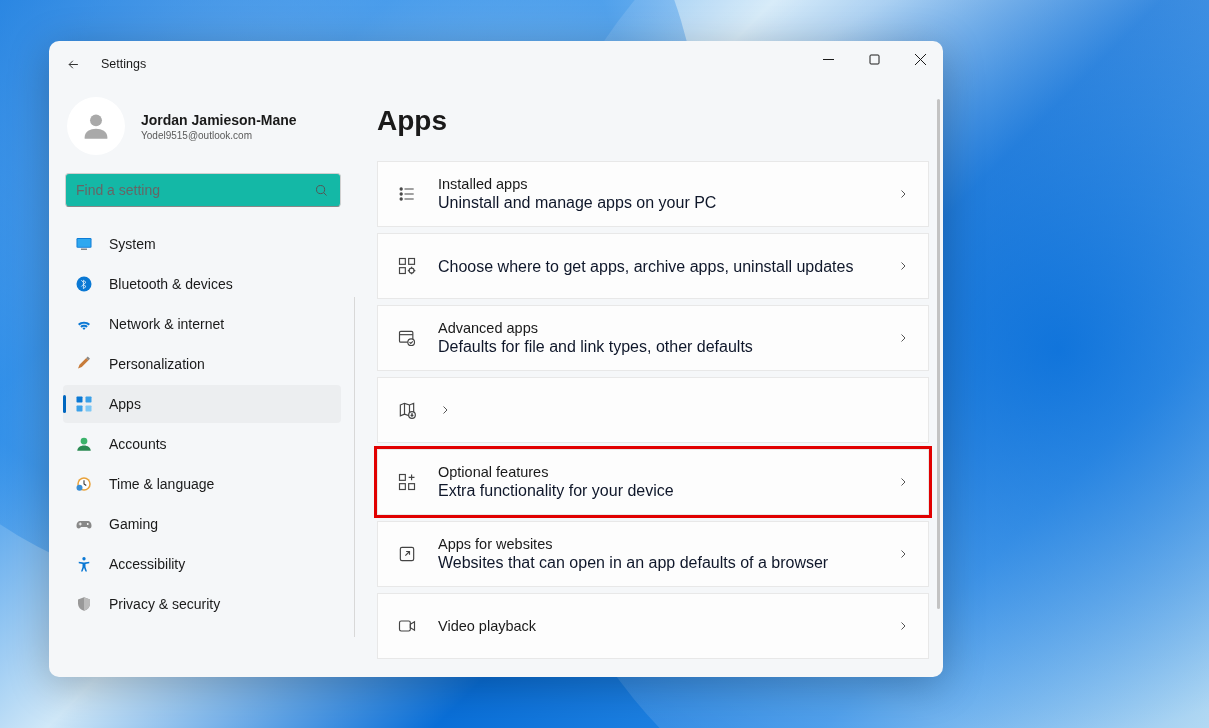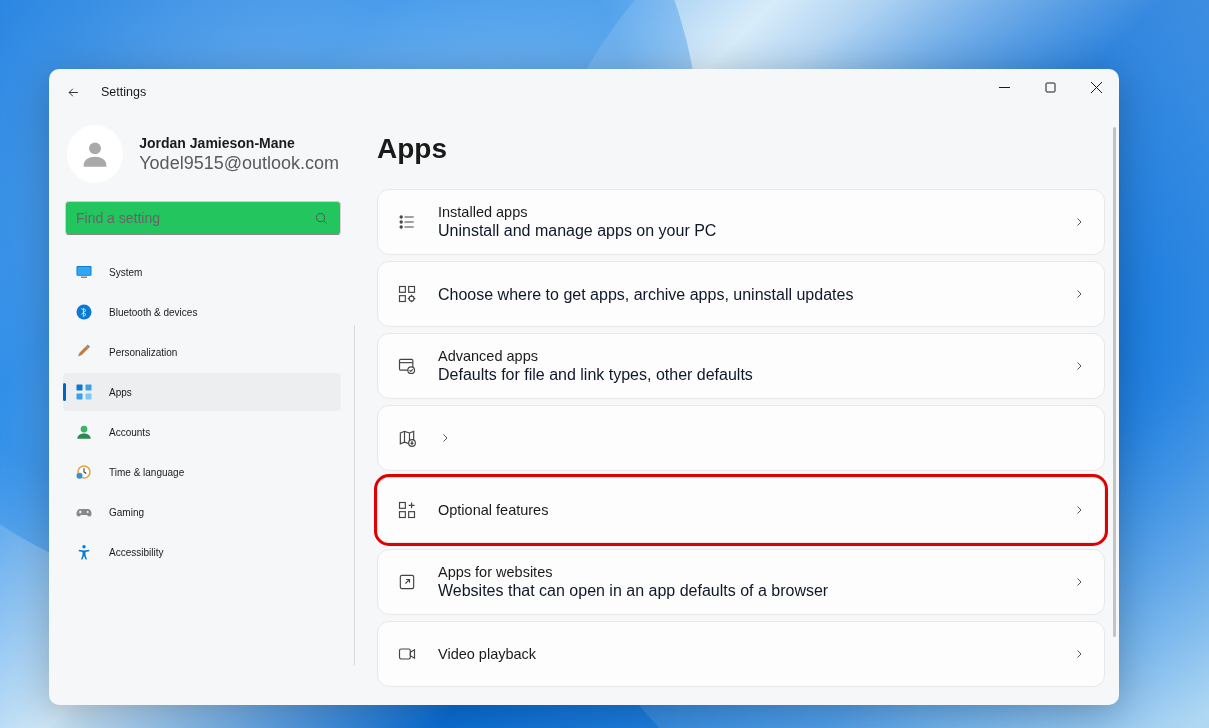--- a/index.html
+++ b/index.html
@@ -11,71 +11,71 @@
 .bg-swirl { position: absolute; inset: 0; }
 .bg-swirl::before, .bg-swirl::after {
   content: ""; position: absolute; border-radius: 50%;
 }
 .bg-swirl::before { width: 900px; height: 900px; left: -200px; top: -300px;
   background: radial-gradient(circle, rgba(255,255,255,0.3) 0%, rgba(43,140,232,0.6) 60%, transparent 100%); }
 .bg-swirl::after { width: 1100px; height: 1100px; right: -400px; top: -200px;
   background: radial-gradient(circle, rgba(11,111,216,0.7) 0%, rgba(255,255,255,0.2) 50%, transparent 100%); }
 
 .window {
-  position: absolute; left: 49px; top: 41px; width: 1070px; height: 636px;
+  position: absolute; left: 49px; top: 41px; width: 894px; height: 636px;
   background: #f5f7f9; border-radius: 10px; box-shadow: 0 8px 40px rgba(0,0,0,0.25);
-  display: flex; flex-direction: column; overflow: hidden; margin-top: 28px;
+  display: flex; flex-direction: column; overflow: hidden;
 }
 .titlebar {
   height: 46px; display: flex; align-items: center; padding: 0 4px; position: relative;
 }
 .back-btn { width: 40px; height: 40px; display: flex; align-items: center; justify-content: center; border-radius: 4px; }
 .title-text { font-size: 12.5px; color: #1a1a1a; margin-left: 8px; }
 .win-controls { position: absolute; right: 0; top: 0; display: flex; }
 .win-btn { width: 46px; height: 36px; display: flex; align-items: center; justify-content: center; }
 
 .body-area { flex: 1; display: flex; overflow: hidden; }
 
 .sidebar {
   width: 306px; display: flex; flex-direction: column; padding: 0 12px 0 14px; overflow: hidden;
   position: relative;
 }
 .sidebar-scroll-edge { position: absolute; right: 0; top: 210px; bottom: 40px; width: 1px; background: #d8d8d8; }
 .user-block { display: flex; align-items: center; gap: 16px; padding: 10px 4px 18px 4px; }
 .avatar { width: 58px; height: 58px; border-radius: 50%; background: #fff; display: flex; align-items: center; justify-content: center; }
 .avatar svg { width: 34px; height: 34px; }
 .user-name { font-size: 14px; font-weight: 600; color: #1a1a1a; }
-.user-email { font-size: 18px; color: #5a5a5a; margin-top: 2px; }
+.user-email { font-size: 10px; color: #5a5a5a; margin-top: 2px; }
 
 .search-box {
   height: 34px; border: 1px solid #d0d0d0; border-bottom: 1.5px solid #888; border-radius: 4px;
-  background: #22c55e; display: flex; align-items: center; padding: 0 10px; margin: 0 2px 18px 2px;
+  background: #14b8a6; display: flex; align-items: center; padding: 0 10px; margin: 0 2px 18px 2px;
 }
 .search-box input { flex: 1; border: none; outline: none; background: transparent; font-size: 14px; color: #333; }
 .search-box input::placeholder { color: #666; }
 .search-icon-slot { width: 18px; height: 18px; display: flex; align-items: center; justify-content: center; }
 
 .nav { display: flex; flex-direction: column; gap: 2px; overflow-y: auto; padding-right: 2px;}
 .nav-item {
   height: 38px; display: flex; align-items: center; gap: 16px; padding: 0 12px;
-  border-radius: 4px; font-size: 10px; color: #1a1a1a; position: relative;
+  border-radius: 4px; font-size: 14px; color: #1a1a1a; position: relative;
 }
 .nav-item.selected { background: #eceef0; }
 .nav-item.selected::before {
   content: ""; position: absolute; left: 0; top: 10px; bottom: 10px; width: 3px;
   background: #0067c0; border-radius: 2px;
 }
 .nav-icon { width: 18px; height: 18px; display: flex; align-items: center; justify-content: center; }
 
 .content { flex: 1; padding: 0 14px 0 22px; overflow-y: auto; position: relative; }
 .content-scroll { position: absolute; right: 3px; top: 12px; width: 3px; height: 510px; background: #c3c3c3; border-radius: 2px; }
 .page-title { font-size: 28px; font-weight: 600; color: #1a1a1a; margin: 18px 0 24px 0; }
 
 .card {
-  background: #fdfdfd; border: 1px solid #e8e8e8; border-radius: 12px;
+  background: #fdfdfd; border: 1px solid #e8e8e8; border-radius: 0;
   height: 66px; display: flex; align-items: center; padding: 0 18px; margin-bottom: 6px;
   gap: 20px;
 }
 .card.highlighted { outline: 3px solid #e10000; outline-offset: 0; }
 .card-icon { width: 22px; height: 22px; display: flex; align-items: center; justify-content: center; color: #3a3a3a; flex-shrink:0;}
 .card-body { flex: 1; }
 .card-title { font-size: 14.5px; color: #1a1a1a; }
 .card-sub { font-size: 16px; color: #0f172a; margin-top: 2px; }
 .chevron { width: 14px; height: 14px; display: flex; align-items: center; justify-content: center; color: #555; flex-shrink:0;}
 </style>
@@ -153,20 +153,28 @@
           <span class="nav-icon">
               <svg width="18" height="18" viewBox="0 0 24 24">
                 <circle cx="12" cy="12" r="10" fill="#0a78d4"></circle>
                 <path d="M11 6l5 4-5 4 5 4-5 4V6M11 10L7 6m4 8l-4 4" stroke="#fff" stroke-width="1.4" fill="none" transform="scale(0.7) translate(5,4)"></path>
               </svg>
             </span>
           <span>Bluetooth &amp; devices</span>
         </div>
         <div class="nav-item">
           <span class="nav-icon">
+              <svg width="18" height="18" viewBox="0 0 24 24" fill="#0a78d4">
+                <path d="M12 20l-2-2.5c1-1 3-1 4 0zm-5-5c2.5-2.5 7.5-2.5 10 0l-2 2c-1.6-1.6-4.4-1.6-6 0zm-3-3c4-4 12-4 16 0l-2 2c-3-3-9-3-12 0z"></path>
+              </svg>
+            </span>
+          <span>Network &amp; internet</span>
+        </div>
+        <div class="nav-item">
+          <span class="nav-icon">
               <svg width="18" height="18" viewBox="0 0 24 24">
                 <path d="M4 18l2-5 9-9 3 3-9 9z" fill="#c77b3a"></path>
                 <path d="M15 4l3 3 2-2-3-3z" fill="#888"></path>
               </svg>
             </span>
           <span>Personalization</span>
         </div>
         <div class="nav-item selected">
           <span class="nav-icon">
               <svg width="18" height="18" viewBox="0 0 24 24">
@@ -209,20 +217,29 @@
           <span>Gaming</span>
         </div>
         <div class="nav-item">
           <span class="nav-icon">
               <svg width="18" height="18" viewBox="0 0 24 24" fill="#0a78d4">
                 <circle cx="12" cy="5" r="2.2"></circle>
                 <path d="M5 9l7 1 7-1v2l-5 1v4l2 6h-2l-2-5-2 5H8l2-6v-4L5 11z"></path>
               </svg>
             </span>
           <span>Accessibility</span>
+        </div>
+        <div class="nav-item">
+          <span class="nav-icon">
+              <svg width="18" height="18" viewBox="0 0 24 24">
+                <path d="M12 3l8 3v5c0 5-3.5 9-8 10-4.5-1-8-5-8-10V6z" fill="#999"></path>
+                <path d="M12 3l8 3v5c0 5-3.5 9-8 10V3z" fill="#bbb"></path>
+              </svg>
+            </span>
+          <span>Privacy &amp; security</span>
         </div>
       </div>
     </div>
 
     <div class="content">
       <div class="content-scroll"></div>
       <div class="page-title">Apps</div>
 
       <div class="card">
         <span class="card-icon">
@@ -306,20 +323,21 @@
         <span class="card-icon">
             <svg width="20" height="20" viewBox="0 0 24 24" fill="none" stroke="#444" stroke-width="1.4">
               <rect x="3" y="3" width="7" height="7"></rect>
               <rect x="3" y="14" width="7" height="7"></rect>
               <rect x="14" y="14" width="7" height="7"></rect>
               <path d="M17.5 3v7M14 6.5h7"></path>
             </svg>
           </span>
         <div class="card-body">
           <div class="card-title">Optional features</div>
+          <div class="card-sub">Extra functionality for your device</div>
         </div>
         <span class="chevron">
             <svg width="12" height="12" viewBox="0 0 24 24" fill="none" stroke="#555" stroke-width="2">
               <path d="M9 5l7 7-7 7"></path>
             </svg>
           </span>
       </div>
 
       <div class="card">
         <span class="card-icon">

